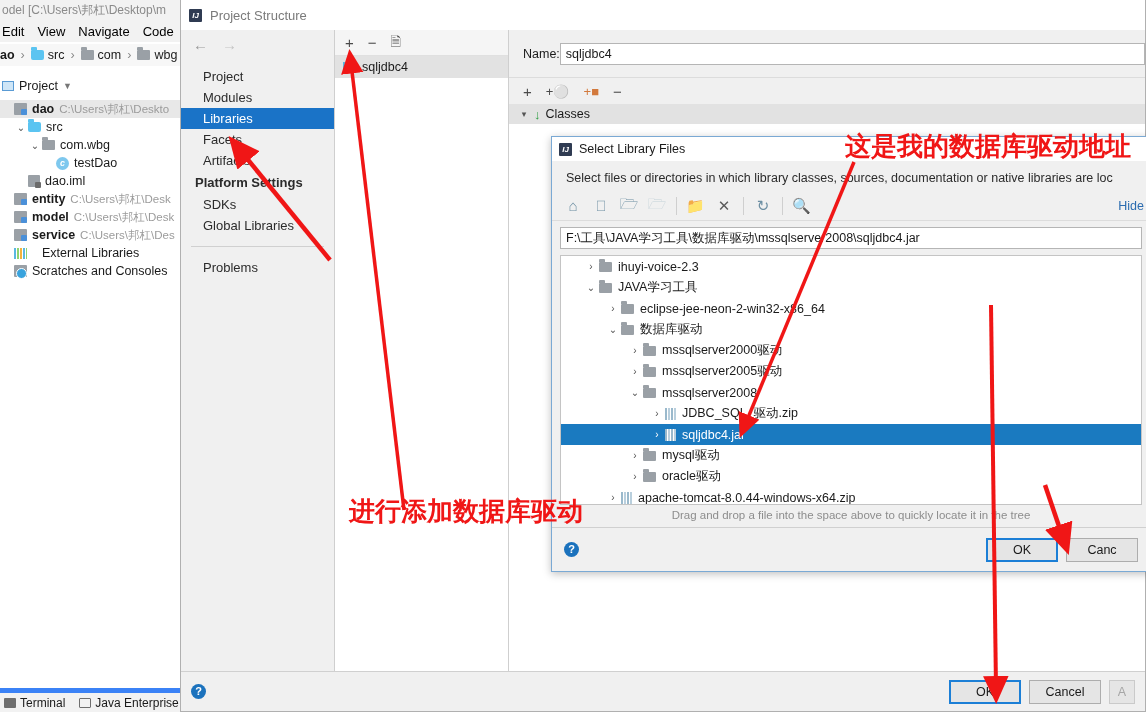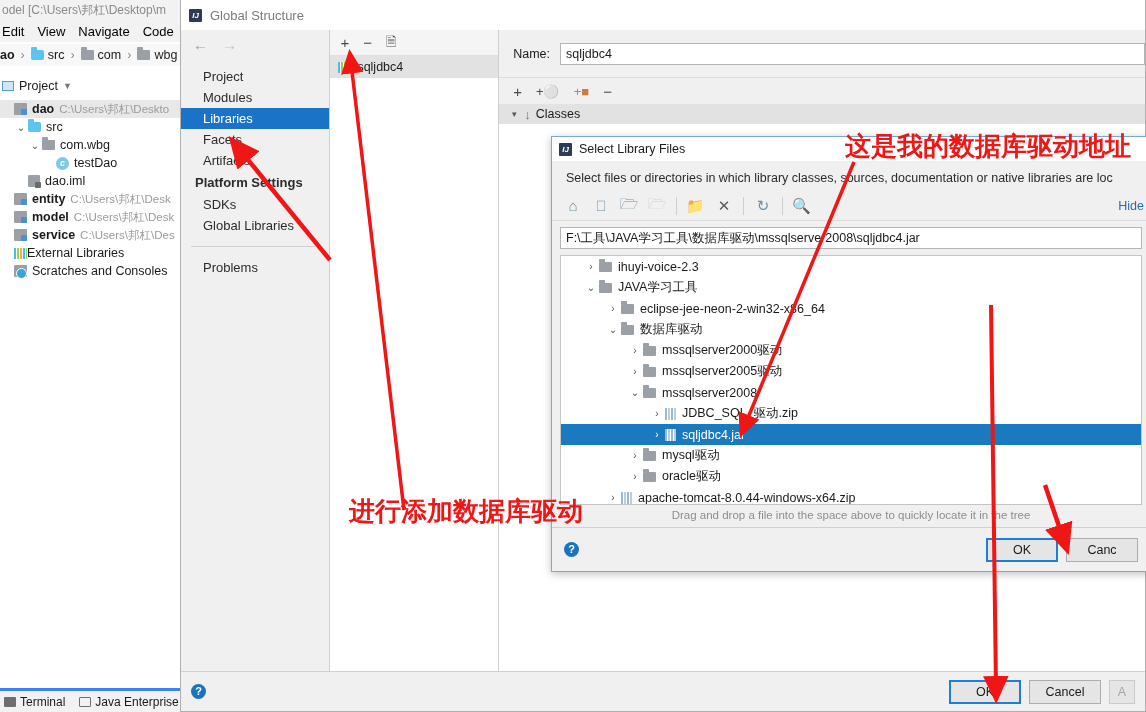--- a/index.html
+++ b/index.html
@@ -44,21 +44,21 @@
     position: absolute; left: 0; top: 100px; width: 180px; height: 215px;
     font-size: 12.5px;
   }
   .tnode { display: flex; align-items: center; height: 18px; white-space: nowrap; }
   .tnode.sel { background: #e8e8e8; width: 180px; }
   .tw { width: 14px; display: inline-block; text-align: center; color: #555; font-size: 10px; }
   .tlabel { font-weight: bold; }
   .tpath { color: #9b9b9b; font-weight: normal; margin-left: 5px; font-size: 11.5px; }
   .ide-statusbar {
     position: absolute; left: 0; bottom: 0; width: 180px; height: 24px;
-    background: #f2f2f2; border-top: 3px solid #3b82f6;
+    background: #f2f2f2; border-top: 5px solid #3b82f6;
     display: flex; align-items: center; gap: 14px; padding-left: 4px; font-size: 12px;
   }
   .sb-item { display: flex; align-items: center; gap: 4px; white-space: nowrap; }
 
   
   .ic { display: inline-block; flex: 0 0 auto; position: relative; font-style: italic; }
   .ic-folder { width: 13px; height: 10px; background: #5bc4f1; border-radius: 1px 2px 2px 2px; }
   .ic-folder:before { content:""; position:absolute; left:0; top:-3px; width:6px; height:3px;
     background:#5bc4f1; border-radius:1px 1px 0 0; }
   .ic-folder-gray { width: 13px; height: 10px; background: #9aa0a6; border-radius: 1px; }
@@ -110,21 +110,21 @@
 
   .psd-mid { width: 174px; background: #ffffff; border-right: 1px solid #cfcfcf; }
   .psd-midtools { height: 26px; display: flex; align-items: center; gap: 14px;
     padding-left: 10px; background: #f5f5f5; border-bottom: 1px solid #e0e0e0;
     color: #4a4a4a; font-size: 15px; }
   .psd-midrow { display:flex; align-items:center; gap:6px; height: 22px; padding-left: 8px;
     background: #e2e2e2; font-size: 12.5px; }
 
   .psd-right { flex: 1; background: #ffffff; position: relative; }
   .namebar { height: 48px; background:#f0f0f0; display:flex; align-items:center;
-    padding-left: 14px; gap: 10px; border-bottom: 1px solid #dcdcdc;}
+    padding-left: 14px; border-bottom: 1px solid #dcdcdc;}
   .namebar label { font-size: 12.5px; }
   .name-input { width: 585px; height: 22px; background: #ffffff;
     border: 1px solid #b5b5b5; font-size: 12.5px; padding: 0 5px; line-height: 20px; }
   .cls-tools { height: 26px; display:flex; align-items:center; gap:14px; padding-left: 14px;
     background:#f0f0f0; color:#4a4a4a; font-size:15px; }
   .cls-row { height: 20px; background:#e2e2e2; display:flex; align-items:center; gap:5px;
     padding-left: 10px; font-size: 12.5px; }
   .arrow-down-ic { color:#2f9e44; font-size: 13px; font-weight: bold; }
 
   .psd-footer {
@@ -255,21 +255,21 @@
         </div>
         <div class="tnode" style="padding-left: 0px;">
           <span class="tw"></span>
           <span class="ic ic-module"></span>
           <span class="tlabel" style="margin-left: 5px;">service</span>
           <span class="tpath">C:\Users\邦杠\Des</span>
         </div>
         <div class="tnode" style="padding-left: 0px;">
           <span class="tw"></span>
           <span class="ic ic-lib"></span>
-          <span class="" style="margin-left: 0;">External Libraries</span>
+          <span class="" style="margin-left: 15px;">External Libraries</span>
         </div>
         <div class="tnode" style="padding-left: 0px;">
           <span class="tw"></span>
           <span class="ic ic-scratch"></span>
           <span class="" style="margin-left: 5px;">Scratches and Consoles</span>
         </div>
       </div>
 
     <div class="ide-statusbar">
       <span class="sb-item">
@@ -280,21 +280,21 @@
         <span class="ic ic-je"></span>
         <span>Java Enterprise</span>
       </span>
     </div>
   </div>
 
   <div class="psd">
 
     <div class="psd-title">
       <span class="ic ic-idea">IJ</span>
-      <span>Global Structure</span>
+      <span>Project Structure</span>
     </div>
 
     <div class="psd-body">
 
       <div class="psd-nav">
         <div class="psd-navtools">
           <span>←</span>
           <span style="color:#c4c4c4;">→</span>
         </div>
         <div class="psd-navlist">

